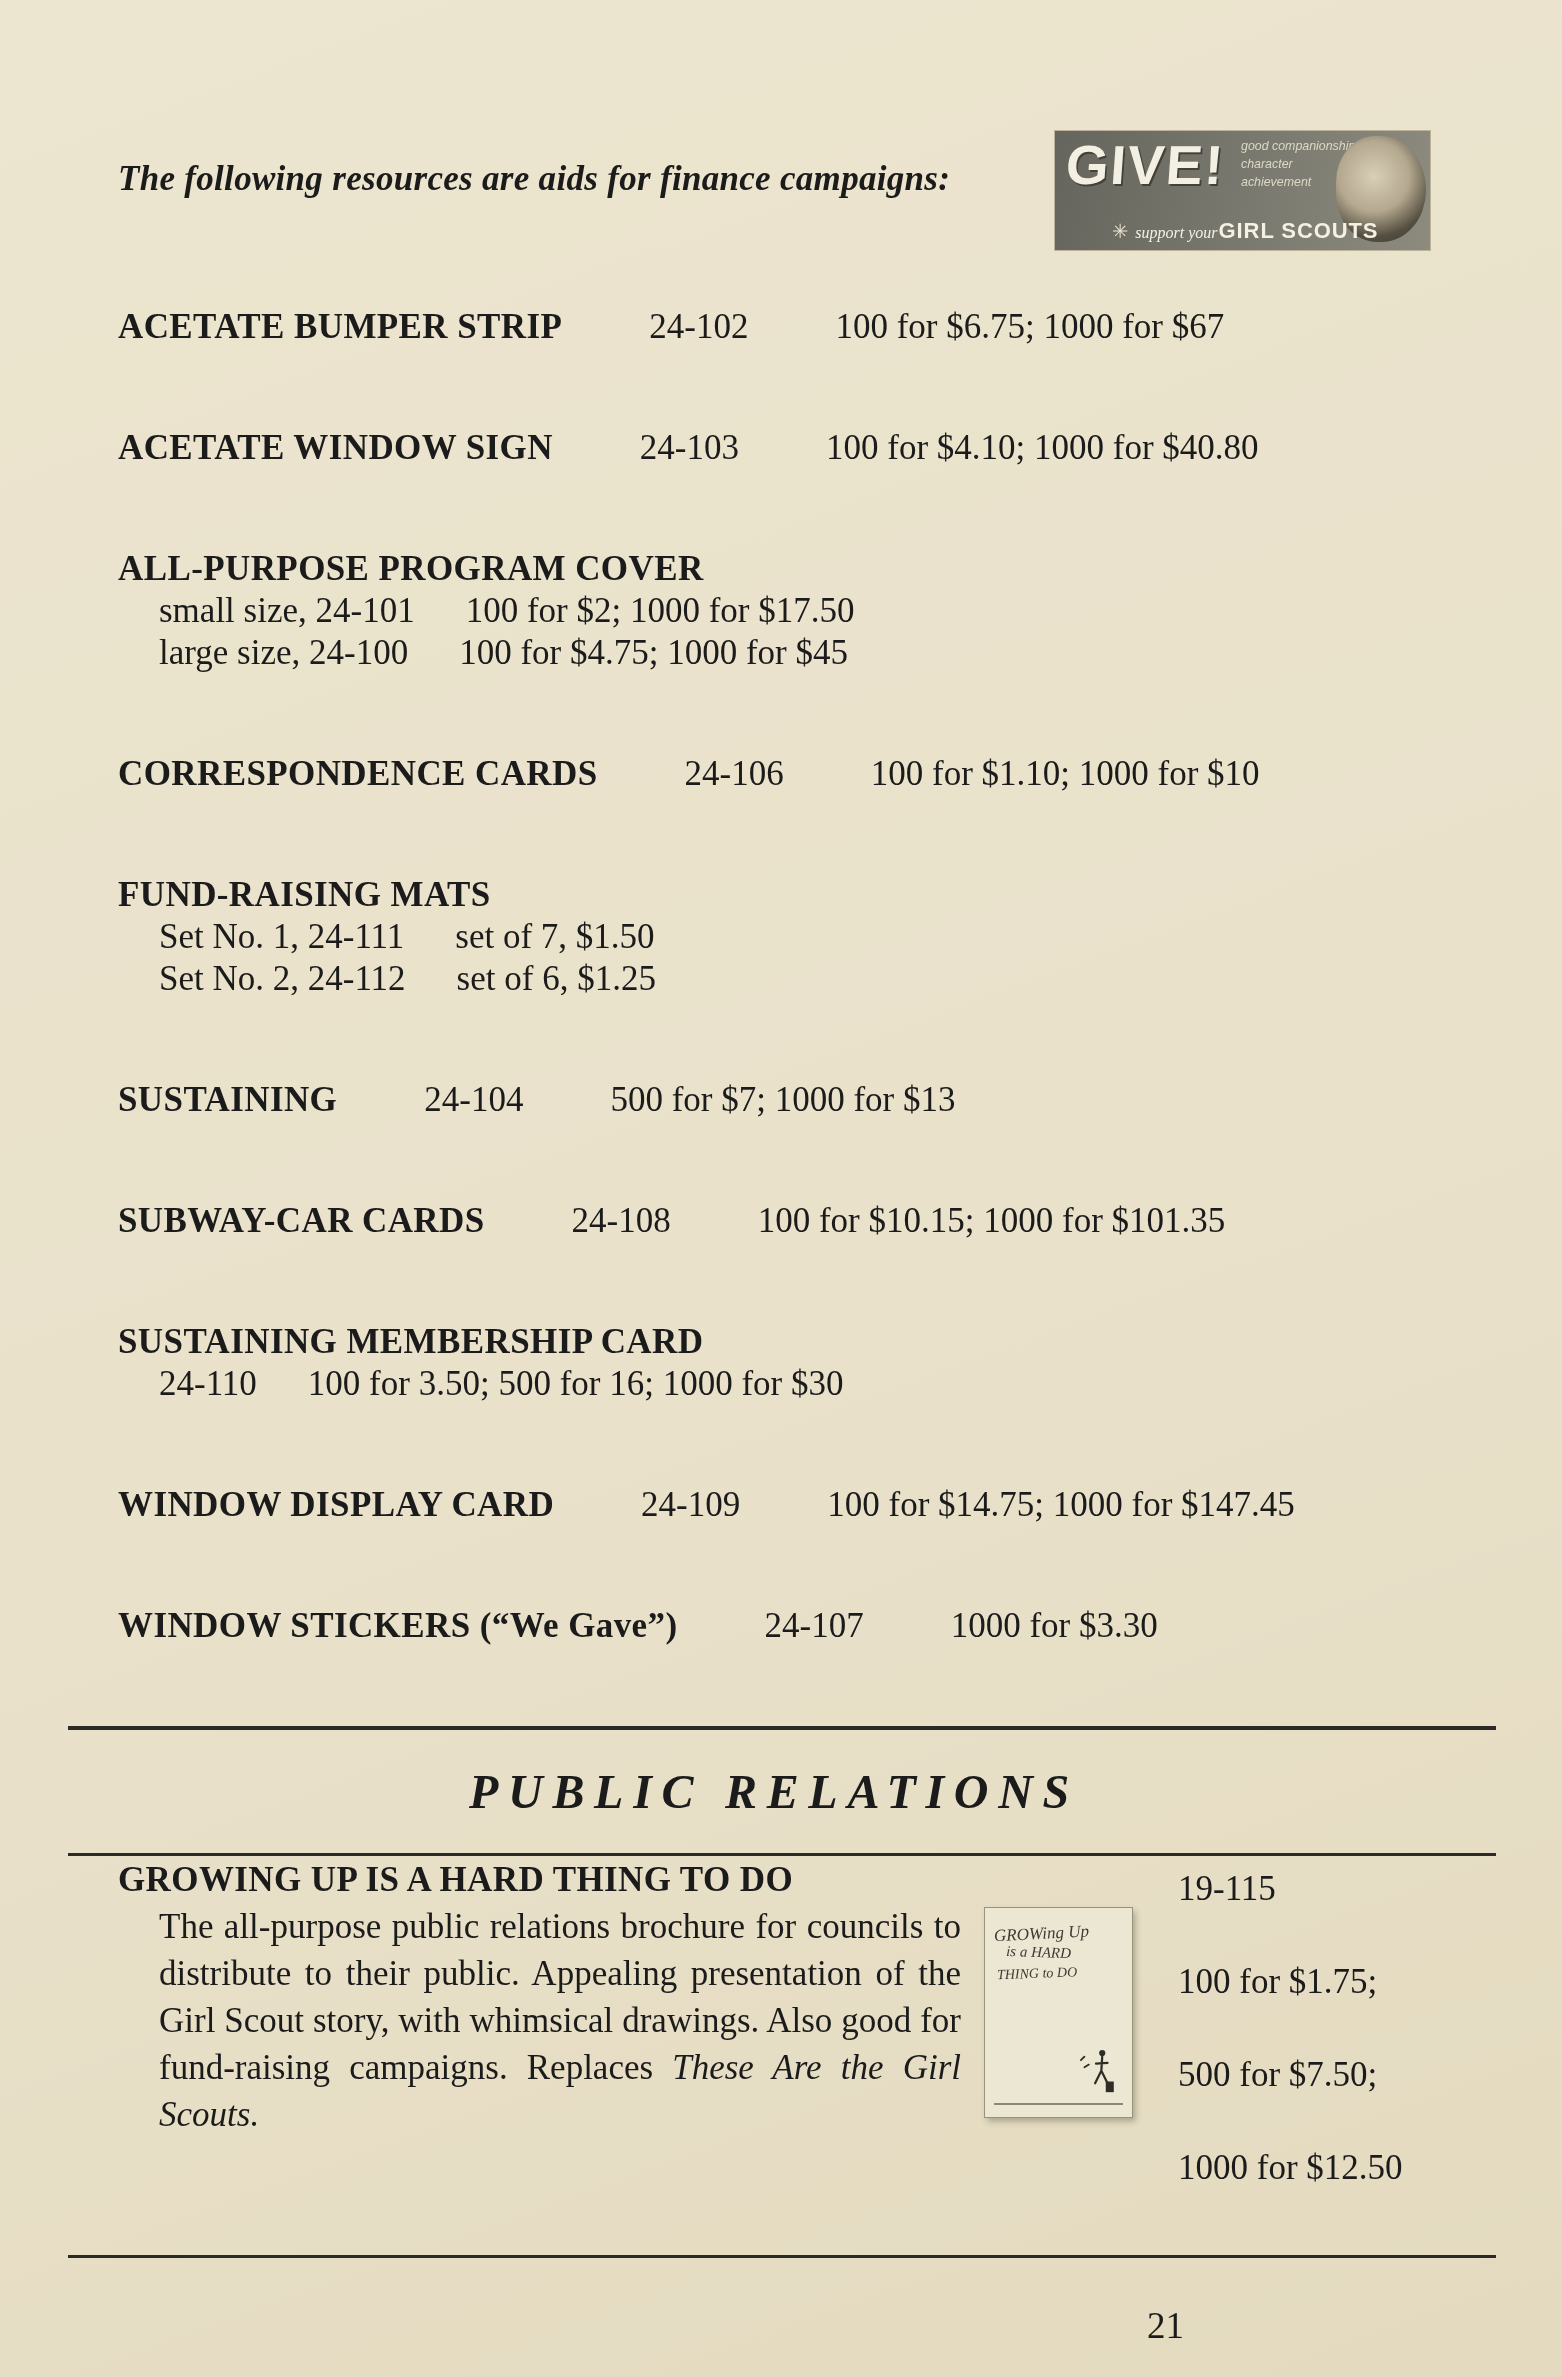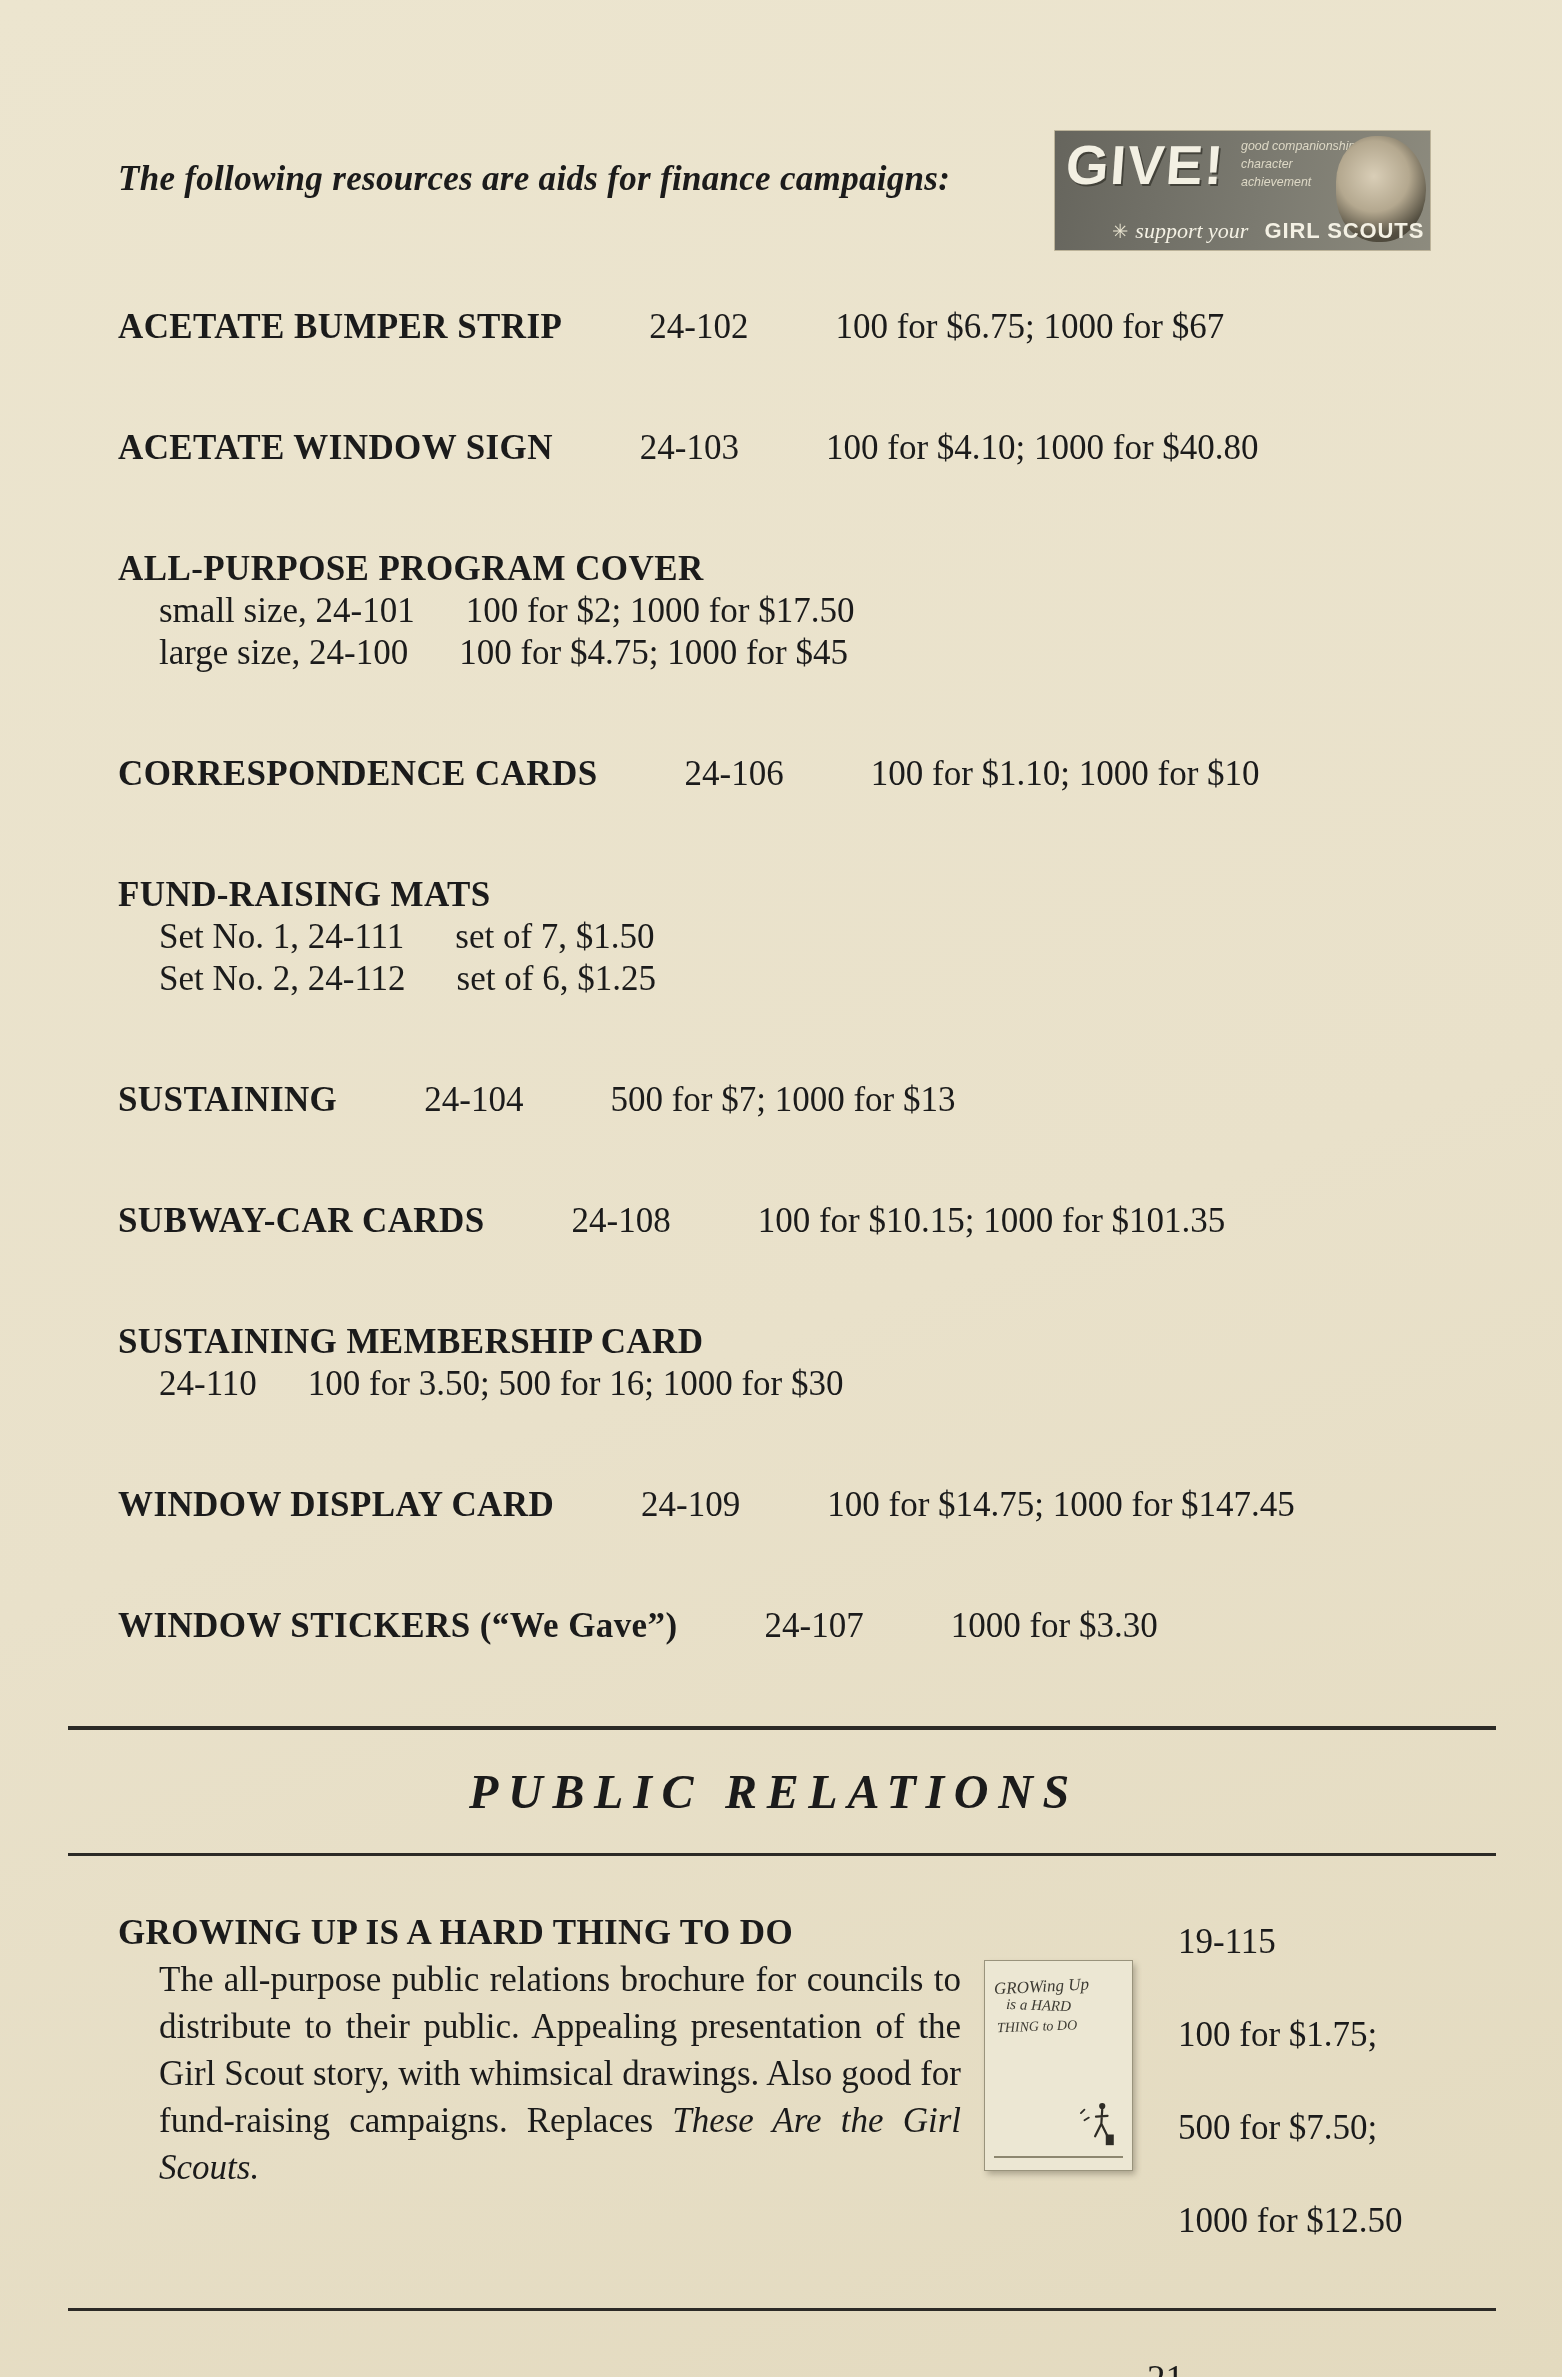--- a/index.html
+++ b/index.html
@@ -35,39 +35,39 @@
   }
   .give-face {
     position:absolute; right:4.4px; top:5.3px; width:90px; height:106px;
     border-radius:46% 54% 52% 48%;
     background:radial-gradient(circle at 42% 38%, #d9ceb7 0%, #b4a88f 42%, #544f41 72%, #3c382e 100%);
   }
   .give-support {
     position:absolute; left:57px; bottom:3.5px; color:#f4f1e4; white-space:nowrap;
   }
   .give-support .flower { font-family:"DejaVu Sans",sans-serif; font-size:19.5px; margin-right:7px; color:#e8e3cf; }
-  .give-support .script { font-style:italic; font-size:22px; margin-right:16px; }
+  .give-support .script { font-style:italic; font-size:16px; margin-right:1px; }
   .give-support .brand { font-family:"Liberation Sans",sans-serif; font-weight:bold; font-size:22px; letter-spacing:0.9px; }
 
   
   .items { margin-top:56px; line-height:42px; }
   .item { margin-bottom:79px; }
   .item-row { display:flex; column-gap:87px; align-items:baseline; }
   .item-title { font-weight:bold; letter-spacing:0.4px; }
   .subline { display:flex; column-gap:51px; margin-left:41px; }
 
   
   .rule { height:3.5px; background:#2c2a26; margin-left:-50px; margin-right:-66px; }
   .section-heading {
     text-align:center; font-size:48px; font-weight:bold; font-style:italic;
     letter-spacing:9.7px; margin:34px 0;
   }
 
   
-  .growing { display:flex; margin-top:53px; }
+  .growing { display:flex; }
   .growing-text { width:843px; }
   .g-title { font-weight:bold; line-height:47px; letter-spacing:0.4px; }
   .g-body { margin-left:41px; text-align:justify; line-height:47px; }
   .g-body .italic { font-style:italic; }
 
   .thumb-col { width:195px; display:flex; justify-content:center; align-items:flex-start; padding-top:51px; }
   .thumb {
     width:149px; height:211px; background:#ece7d3; border:1.8px solid #99937c;
     box-shadow:2.7px 3.5px 6.2px rgba(60,55,40,0.35); position:relative; padding:14px 8.9px;
     font-size:17px; font-style:italic; color:#3c3a32; line-height:1.3;

